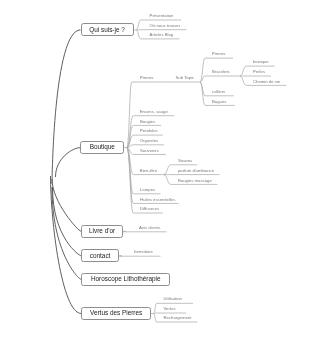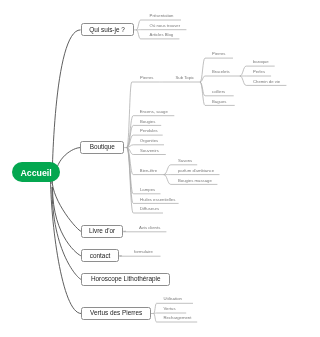--- a/index.html
+++ b/index.html
@@ -120,14 +120,13 @@
     <div class="leaf-label" style="left: 140px; top: 207.15px; font-size: 4.25px;">Diffuseurs</div>
     <div class="node-box" style="left: 81.1px; top: 224.7px; width: 42px; height: 13.1px; font-size: 6.4px;">Livre d'or</div>
     <div class="leaf-label" style="left: 139.1px; top: 225.95px; font-size: 4.25px;">Avis clients</div>
     <div class="node-box" style="left: 81.1px; top: 249.3px; width: 38px; height: 13px; font-size: 6.4px;">contact</div>
     <div class="leaf-label" style="left: 134px; top: 250.35px; font-size: 4.25px;">formulaire</div>
     <div class="node-box" style="left: 81.3px; top: 272.8px; width: 88.9px; height: 13.2px; font-size: 6.4px;">Horoscope Lithothérapie</div>
     <div class="node-box" style="left: 81.3px; top: 307.2px; width: 69.7px; height: 12.6px; font-size: 6.4px;">Vertus des Pierres</div>
     <div class="leaf-label" style="left: 163.5px; top: 297.45px; font-size: 4.25px;">Utilisation</div>
     <div class="leaf-label" style="left: 163.5px; top: 307.15px; font-size: 4.25px;">Vertus</div>
     <div class="leaf-label" style="left: 163.5px; top: 316.15px; font-size: 4.25px;">Rechargement</div>
-    <div class="node-root" style="left: 11.8px; top: 162px; width: 48.6px; height: 20.4px; border-radius: 10.2px; font-size: 8.8px;">Accueil</div>
   </div>
 
 </body></html>

